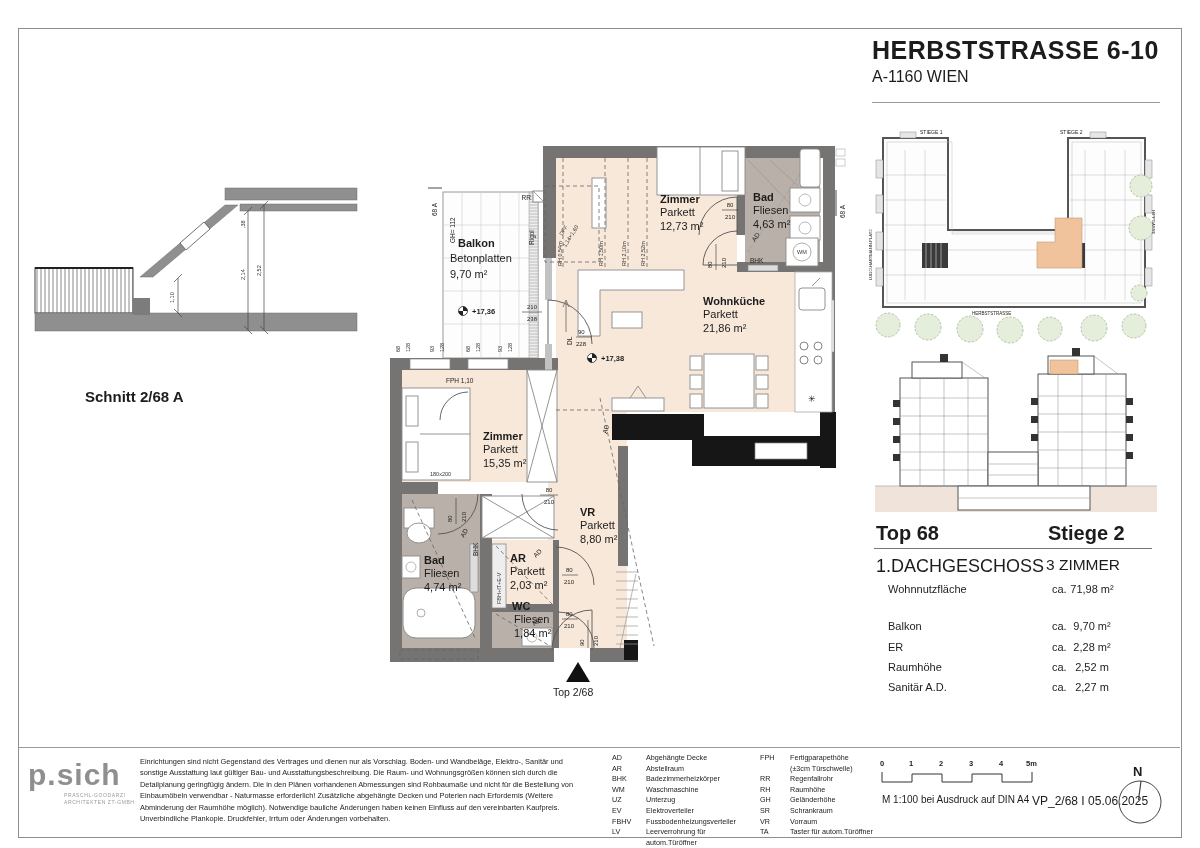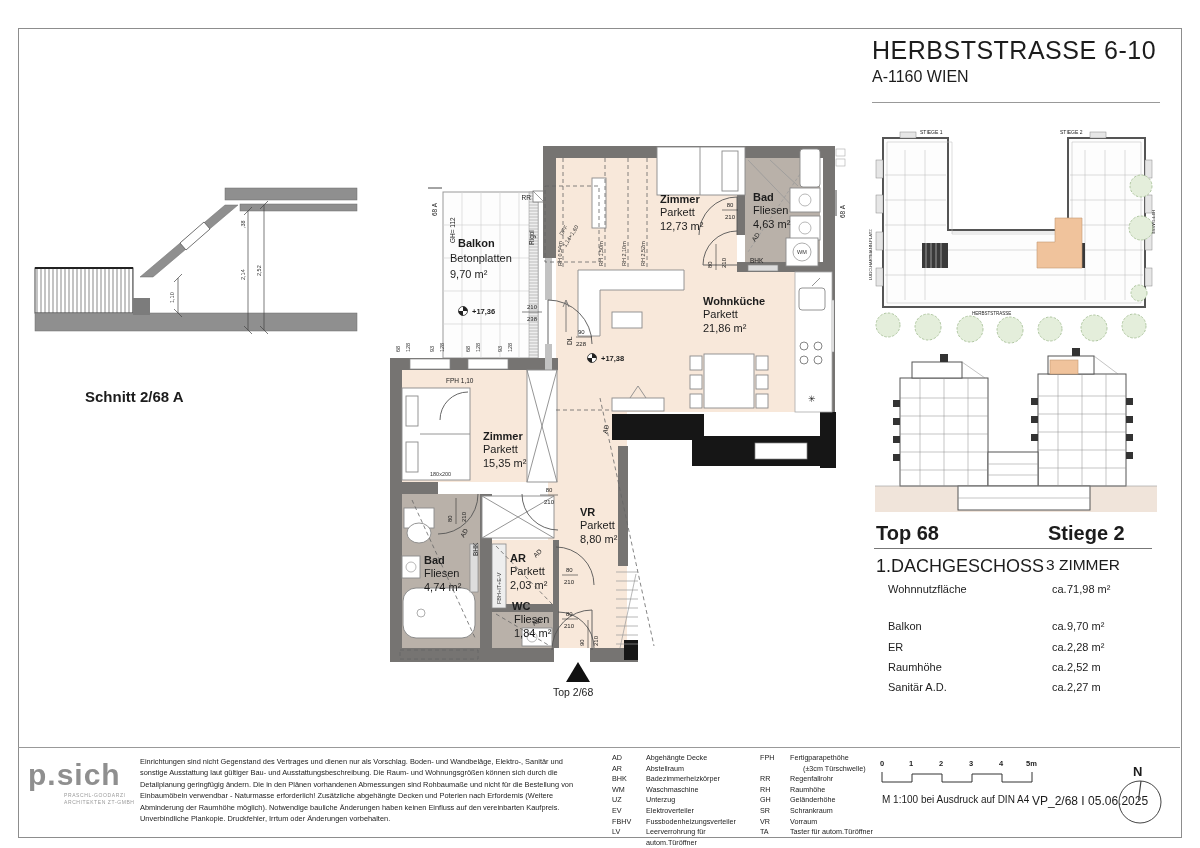--- a/index.html
+++ b/index.html
@@ -1,47 +1,47 @@
 <!DOCTYPE html>
 <html><head>
 <meta charset="utf-8">
 <style>
   html,body{margin:0;padding:0}
   body{width:1200px;height:848px;background:#fff;position:relative;
        font-family:"Liberation Sans",sans-serif;color:#1c1c1c;overflow:hidden}
   .abs{position:absolute}
   #page-border{left:18px;top:28px;width:1162px;height:808px;border:1px solid #8d8d8d}
   
-  #title1{left:872px;top:36px;font-size:25px;font-weight:normal;letter-spacing:.5px}
+  #title1{left:872px;top:36px;font-size:25px;font-weight:bold;letter-spacing:.5px}
   #title2{left:872px;top:68px;font-size:16px}
   .hline{border-top:1px solid #999;height:0}
   #title-rule{left:872px;top:102px;width:288px}
   
   #info-top{left:876px;top:522px;font-size:20px;font-weight:bold}
   #info-stiege{left:1048px;top:522px;font-size:20px;font-weight:bold}
   #info-rule{left:874px;top:548px;width:278px;border-top:1px solid #777}
   #info-floor{left:876px;top:556px;font-size:18px}
   #info-rooms{left:1046px;top:556px;font-size:15.5px}
   .irow{position:absolute;left:876px;width:276px;font-size:11px}
   .irow .lab{position:absolute;left:12px}
   .irow .ca{position:absolute;left:176px}
-  .irow .val{position:absolute;left:191px;width:66px;text-align:left}
+  .irow .val{position:absolute;left:183px;width:66px;text-align:center}
   
   #footer-rule{left:18px;top:747px;width:1162px}
   #logo-main{left:28px;top:760px;font-size:30px;font-weight:bold;color:#8f8f8f;letter-spacing:1px;line-height:1}
   #logo-sub1{left:64px;top:792px;font-size:5px;color:#9a9a9a;letter-spacing:.6px}
   #logo-sub2{left:64px;top:799px;font-size:5px;color:#9a9a9a;letter-spacing:.6px}
   #disclaimer{left:140px;top:756px;width:452px;font-size:7.4px;line-height:1.54;color:#222}
   .legend{top:753px;font-size:7.2px;color:#222}
   #legend1{left:612px;width:146px}
   #legend2{left:760px;width:120px}
   .lrow{display:flex;line-height:10.6px}
   .lrow .abbr{width:34px;flex:none}
   #legend2 .lrow .abbr{width:30px}
-  .def2{margin-left:43px;line-height:10.6px}
+  .def2{margin-left:30px;line-height:10.6px}
   svg{display:block;font-family:"Liberation Sans",sans-serif}
   svg text{fill:#1c1c1c}
   .rn{font-weight:bold;font-size:11px}
   .rt{font-size:11px}
   .dim{font-size:6px;fill:#222}
   .sm{font-size:6.5px;fill:#222}
   .tiny{font-size:5.5px;fill:#333}
 </style>
 </head>
 <body>

